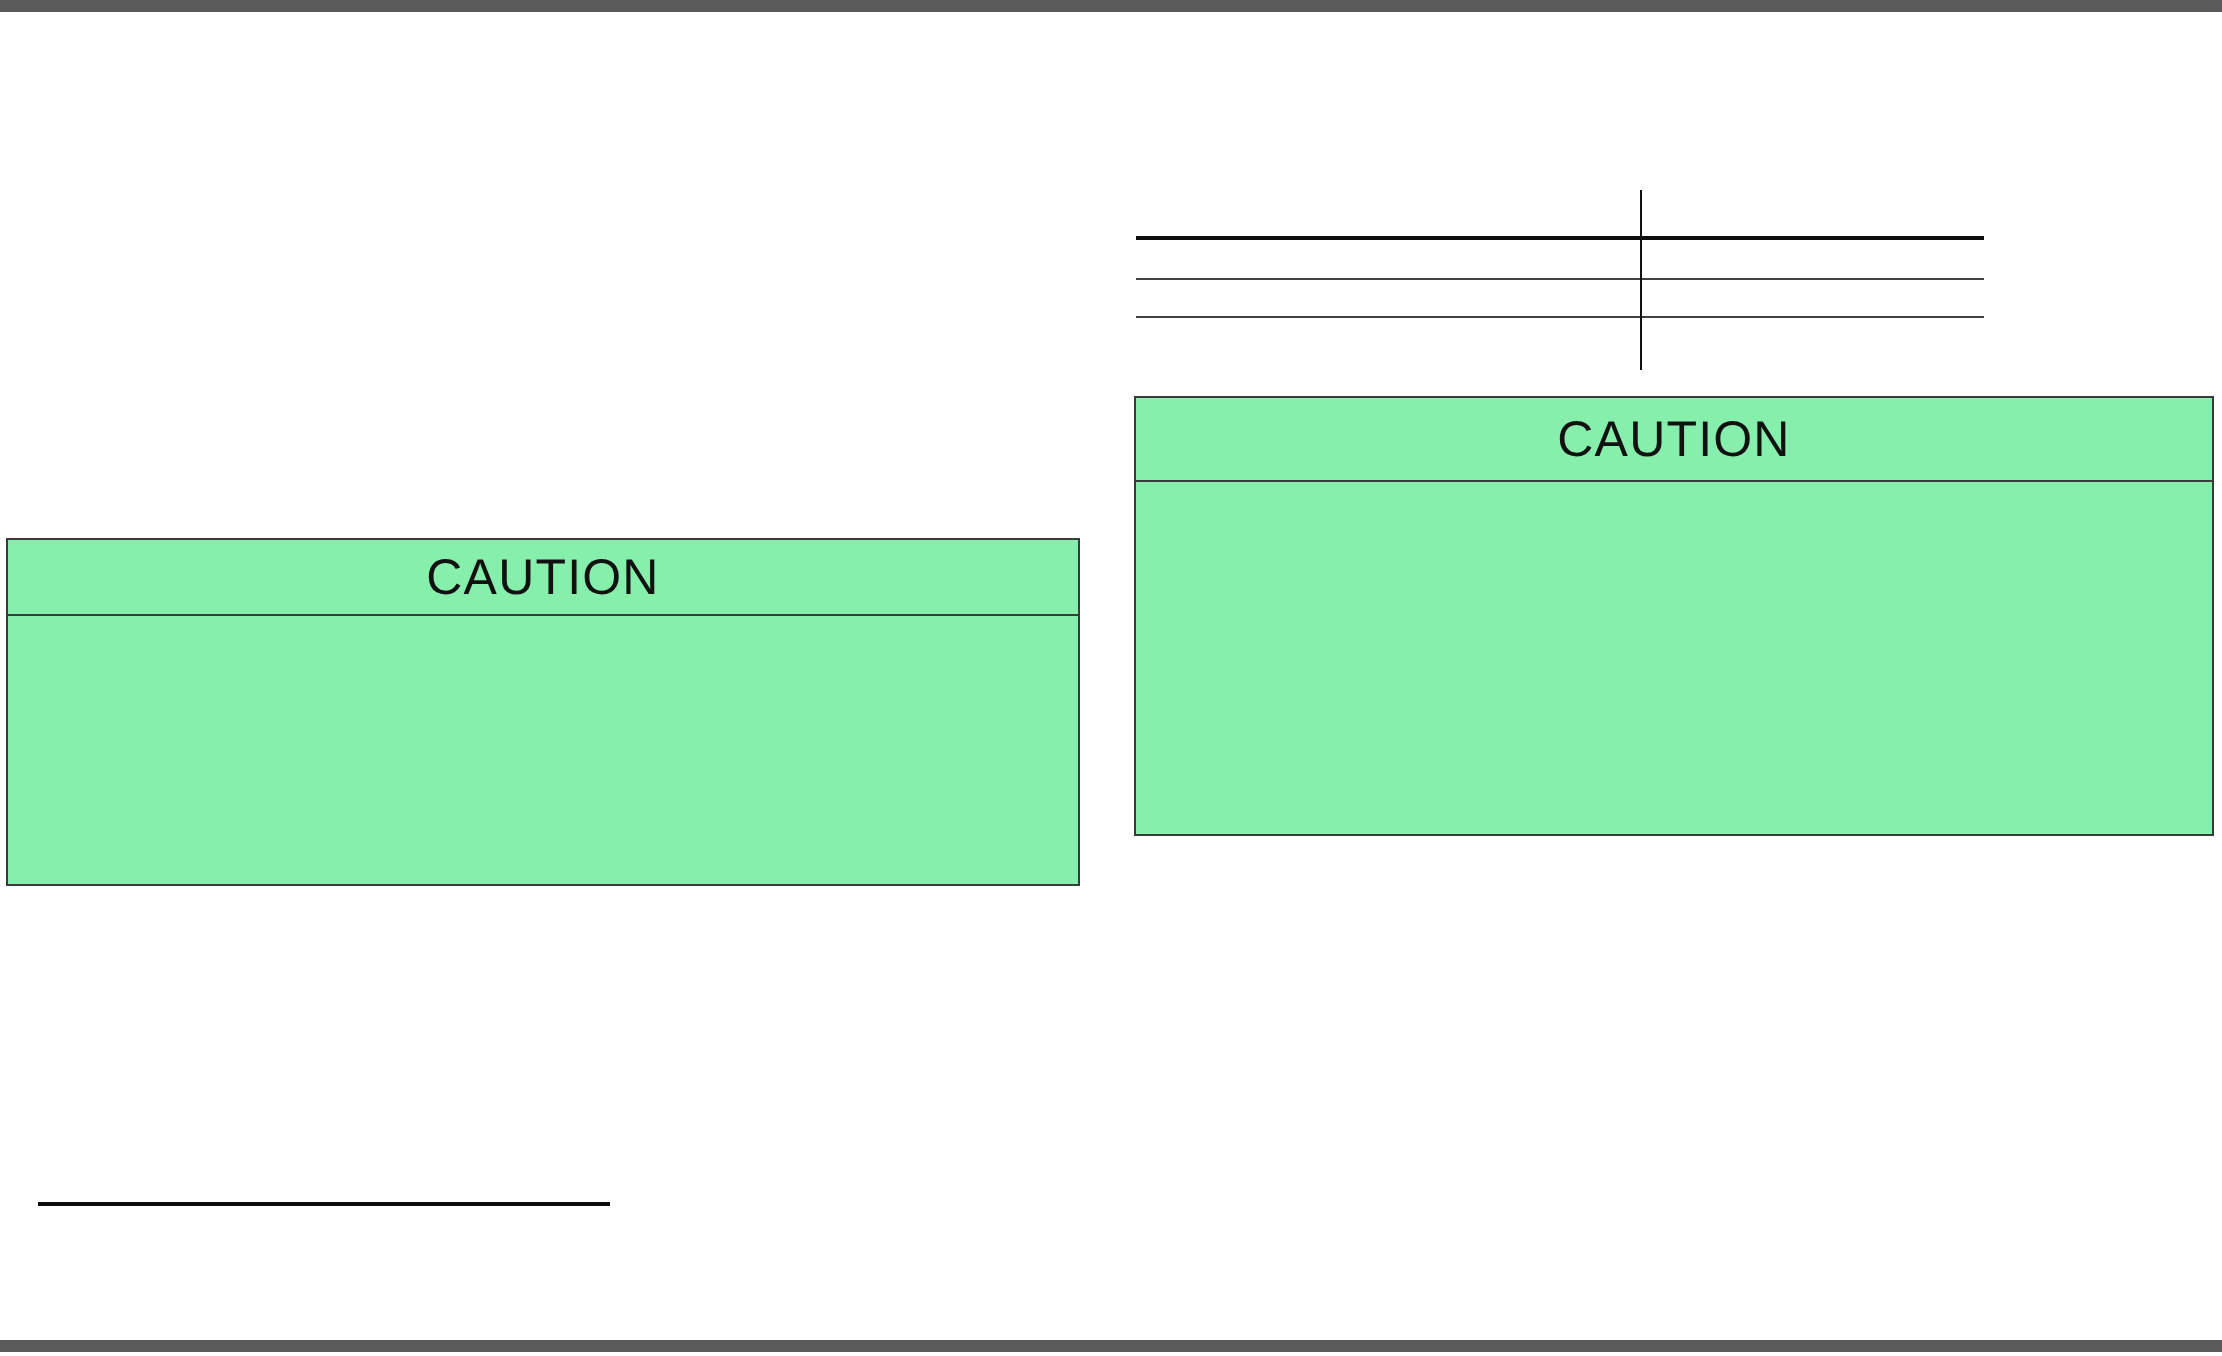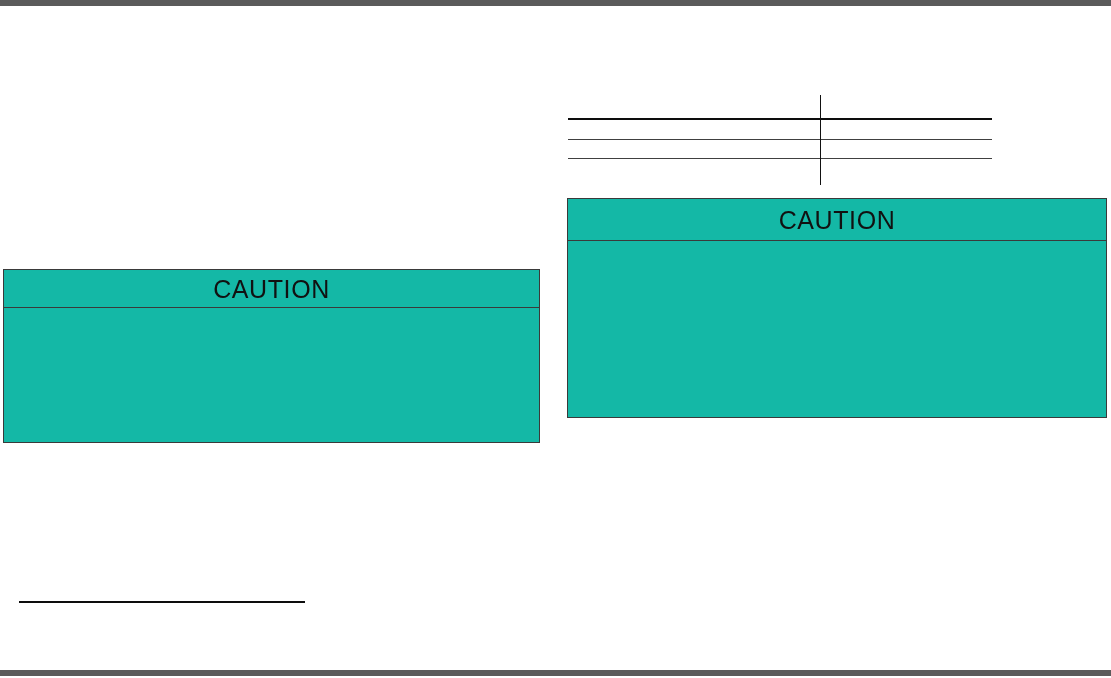--- a/index.html
+++ b/index.html
@@ -62,21 +62,21 @@
     line-height: 13px;
     color: #111111;
     white-space: pre;
   }
 
   
   .caution-box {
     position: absolute;
     box-sizing: border-box;
     border: 1px solid #3a3a3a;
-    background: #14b8a6;
+    background: #86efac;
   }
   .caution-box .caution-header {
     box-sizing: border-box;
     width: 100%;
     border-bottom: 1px solid #3a3a3a;
     text-align: center;
     font-size: 25px;
     font-weight: 400;
     letter-spacing: 0.6px;
     color: #111111;

